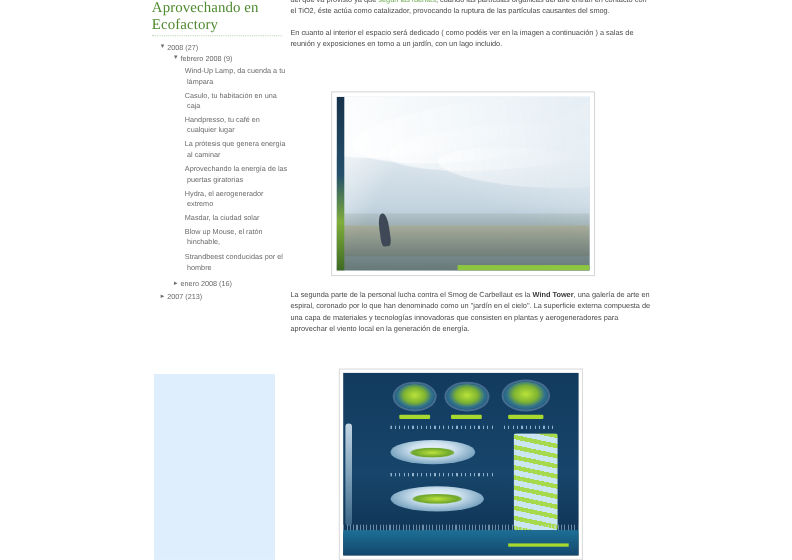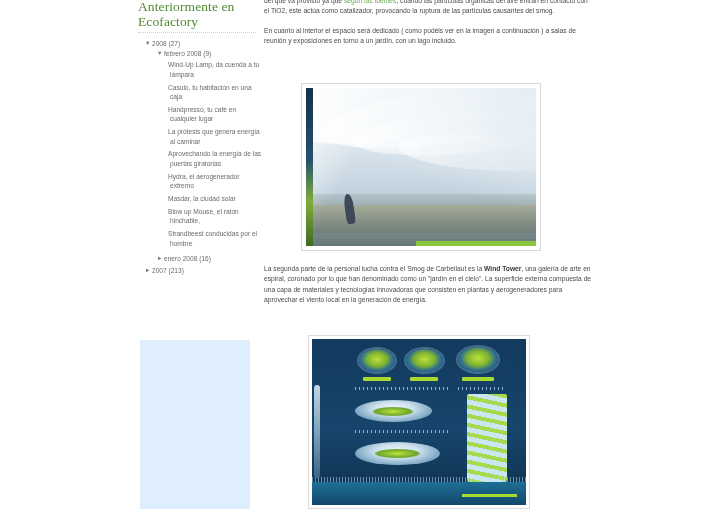--- a/index.html
+++ b/index.html
@@ -275,21 +275,21 @@
     background: #a7d92e;
   }
 </style>
 </head>
 <body>
 
 <div id="page">
 
   <div class="sidebar">
 
-    <h2 class="sidebar-title">Anteriormente en Ecofactory</h2>
+    <h2 class="sidebar-title">Aprovechando en Ecofactory</h2>
 
     <div class="sidebar-rule"></div>
 
     <div class="archive">
 
       <div class="arch-row arch-year">
         <span class="tri">▼</span>
         <span class="arch-label lnk">2008 (27)</span>
       </div>
 

